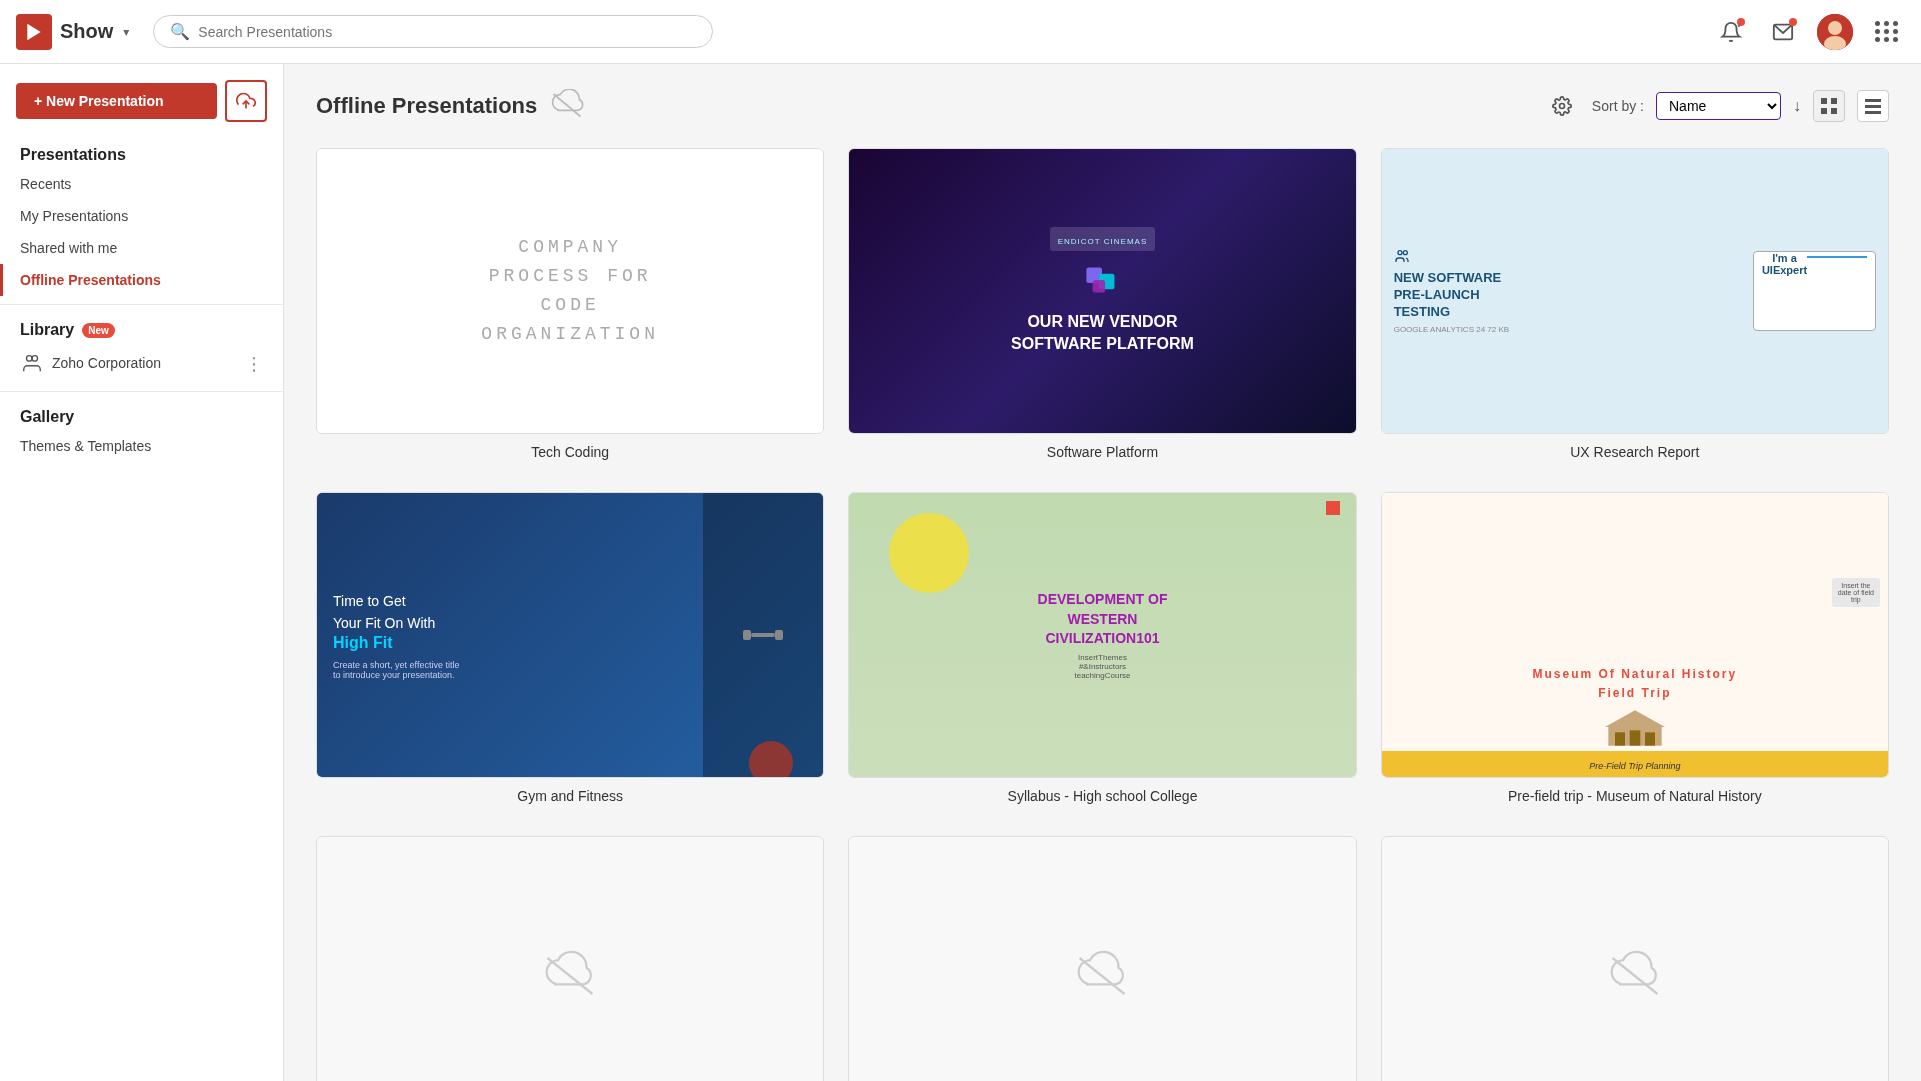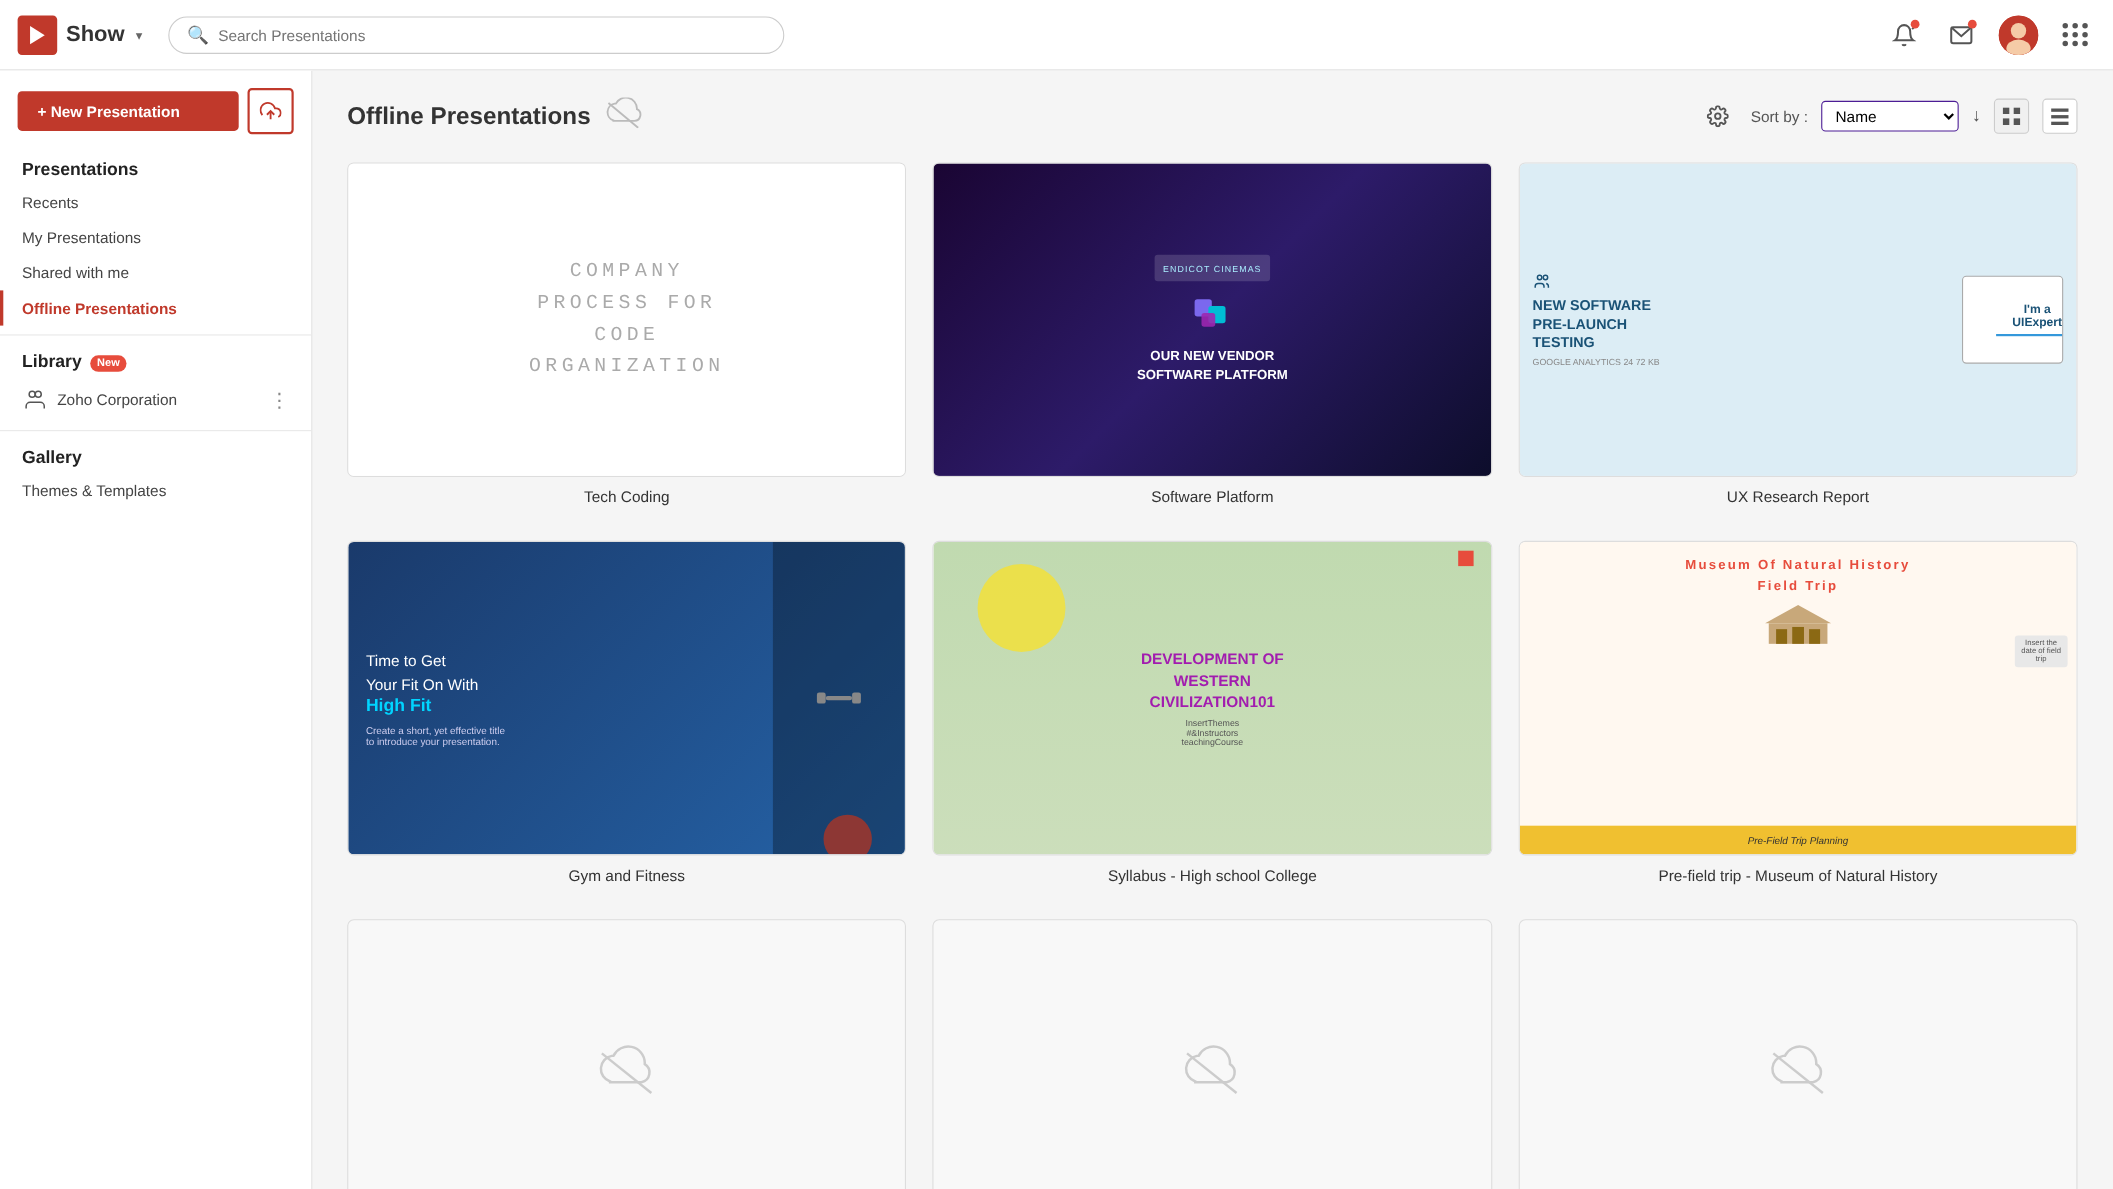--- a/index.html
+++ b/index.html
@@ -330,21 +330,21 @@
           <div class="thumb-software">
             <div style="position:relative;width:100%;height:100%;display:flex;flex-direction:column;align-items:center;justify-content:center;gap:8px;padding:12px;">
               <div style="background:rgba(255,255,255,0.15);border-radius:3px;padding:3px 8px;margin-bottom:4px;">
                 <span style="color:#aef;font-size:8px;letter-spacing:1px;">ENDICOT CINEMAS</span>
               </div>
               <svg width="50" height="40" viewBox="0 0 80 60">
                 <rect x="15" y="5" width="25" height="25" fill="#7b68ee" rx="4"></rect>
                 <rect x="35" y="15" width="25" height="25" fill="#00bcd4" rx="4"></rect>
                 <rect x="25" y="25" width="20" height="20" fill="#9c27b0" rx="4" opacity="0.9"></rect>
               </svg>
-              <div style="color:#fff;font-size:12px;font-weight:700;text-align:center;line-height:1.4;">OUR NEW VENDOR<br>SOFTWARE PLATFORM</div>
+              <div style="color:#fff;font-size:16px;font-weight:700;text-align:center;line-height:1.4;">OUR NEW VENDOR<br>SOFTWARE PLATFORM</div>
             </div>
           </div>
         </div>
         <span class="pres-label">Software Platform</span>
       </div>
 
       <div class="pres-card">
         <div class="pres-thumb">
           <div class="thumb-ux" style="width:100%;height:100%;background:#dcedf5;display:flex;align-items:center;justify-content:space-between;padding:12px;">
             <div style="flex:1;">
@@ -352,21 +352,21 @@
                 <svg width="16" height="16" viewBox="0 0 24 24" fill="none" stroke="#1a5276" stroke-width="2">
                   <circle cx="9" cy="7" r="3"></circle>
                     <path d="M3 21v-2a4 4 0 0 1 4-4h4a4 4 0 0 1 4 4v2"></path>
                   <circle cx="17" cy="7" r="3"></circle>
                     <path d="M21 21v-2a4 4 0 0 0-3-3.87"></path>
                 </svg>
               </div>
               <div style="font-size:13px;font-weight:800;color:#1a5276;line-height:1.3;">NEW SOFTWARE<br>PRE-LAUNCH<br>TESTING</div>
               <div style="font-size:8px;color:#888;margin-top:4px;">GOOGLE ANALYTICS 24 72 KB</div>
             </div>
-            <div style="width:92px;height:80px;background:#fff;border:1.5px solid #aaa;border-radius:4px;display:flex;align-items:flex-end;justify-content:center;flex-direction:column;">
+            <div style="width:123px;height:80px;background:#fff;border:1.5px solid #aaa;border-radius:4px;display:flex;align-items:flex-start;justify-content:center;">
               <div style="font-size:11px;font-weight:700;color:#1a5276;text-align:center;">I'm a<br>UIExpert</div>
               <div style="width:60px;height:2px;background:#3498db;margin-top:4px;"></div>
             </div>
           </div>
         </div>
         <span class="pres-label">UX Research Report</span>
       </div>
 
       <div class="pres-card">
         <div class="pres-thumb">
@@ -404,21 +404,21 @@
               <div style="font-size:8px;color:#555;margin-top:4px;">InsertThemes<br>#&amp;Instructors<br>teachingCourse</div>
             </div>
           </div>
         </div>
         <span class="pres-label">Syllabus - High school College</span>
       </div>
 
       <div class="pres-card">
         <div class="pres-thumb">
           <div style="width:100%;height:100%;background:#fff8f0;display:flex;flex-direction:column;align-items:center;justify-content:flex-end;position:relative;padding:0;">
-            <div style="flex:1;display:flex;flex-direction:column;align-items:center;justify-content:flex-start;padding:12px 12px 4px;">
+            <div style="flex:1;display:flex;flex-direction:column;align-items:center;justify-content:flex-end;padding:12px 12px 4px;">
               <div style="font-size:12px;font-weight:700;color:#e74c3c;text-align:center;letter-spacing:2px;line-height:1.6;">Museum  Of  Natural  History<br>Field  Trip</div>
 
               <svg width="70" height="40" viewBox="0 0 100 60" fill="#c8a87a" style="margin-top:4px;">
                 <rect x="10" y="30" width="80" height="28"></rect>
                 <polygon points="50,5 5,30 95,30"></polygon>
                 <rect x="20" y="38" width="15" height="20" fill="#8b6914"></rect>
                 <rect x="65" y="38" width="15" height="20" fill="#8b6914"></rect>
                 <rect x="42" y="35" width="16" height="23" fill="#8b6914"></rect>
               </svg>
             </div>

